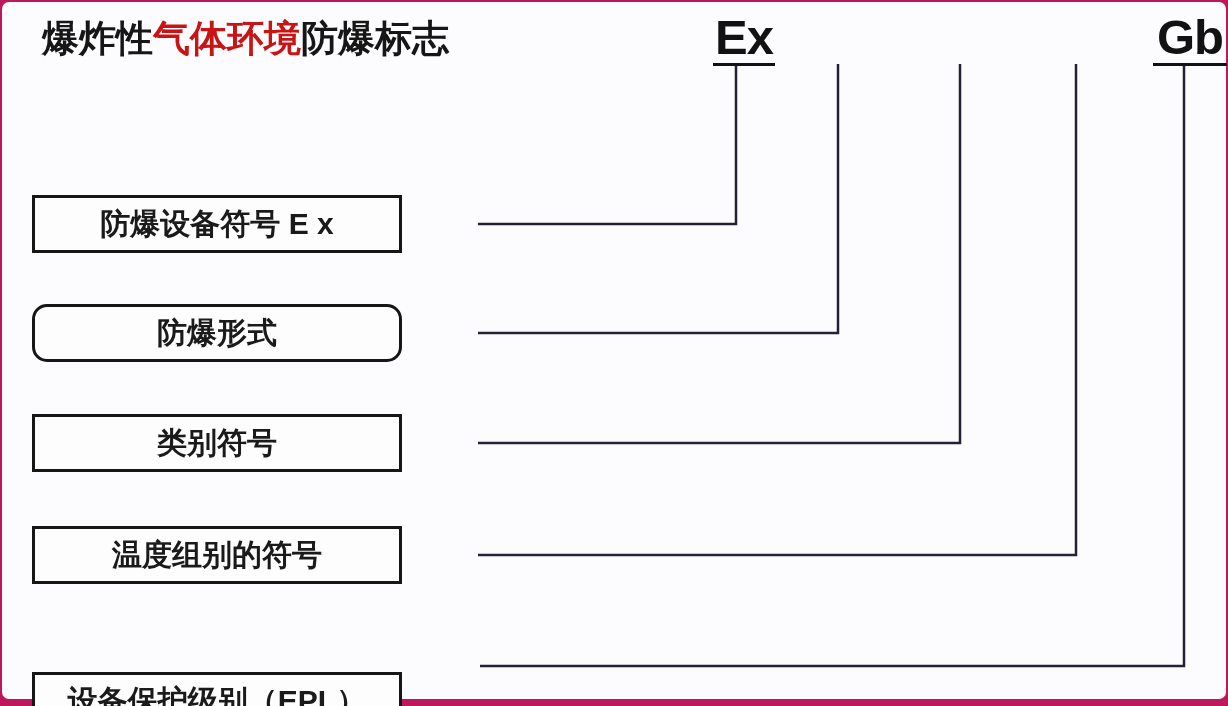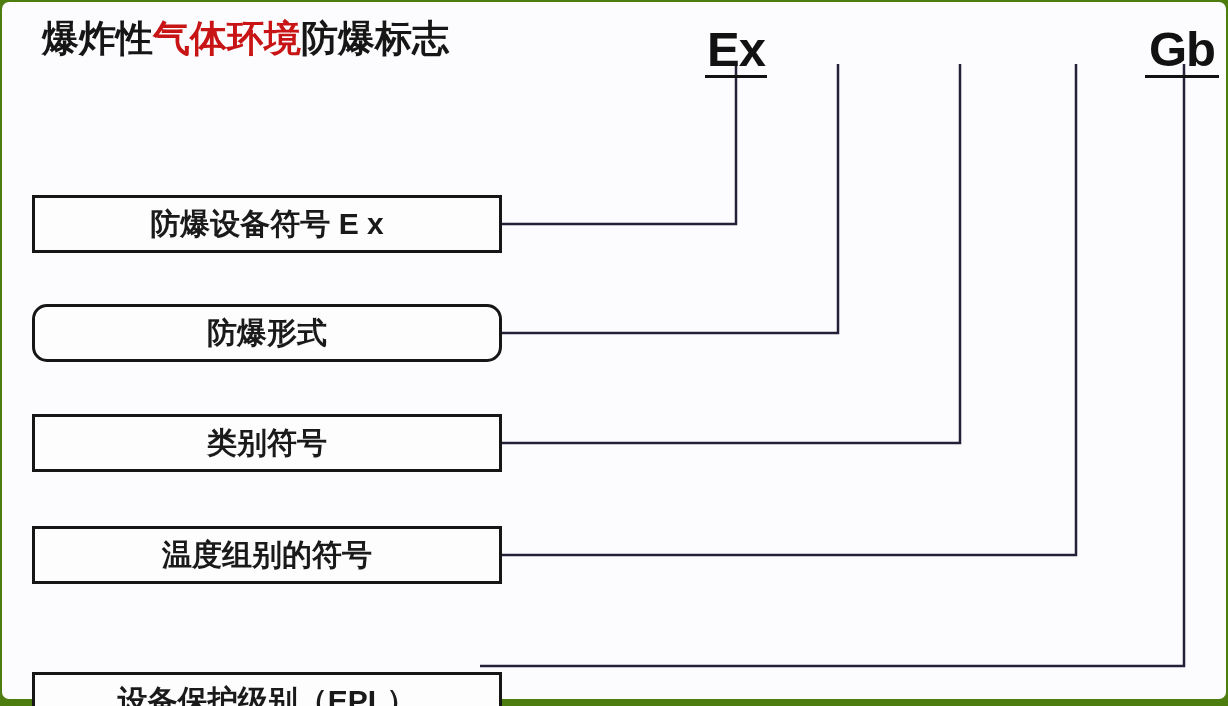--- a/index.html
+++ b/index.html
@@ -4,21 +4,21 @@
 <style>
   html, body {
     margin: 0;
     padding: 0;
     font-family: "Liberation Sans", "DejaVu Sans", sans-serif;
   }
   .canvas {
     position: relative;
     width: 1228px;
     height: 706px;
-    background: #4d7c0f;
+    background: #be185d;
     overflow: hidden;
   }
   .card {
     position: absolute;
     left: 2px;
     top: 2px;
     right: 2px;
     bottom: 7px;
     background: #fcfcfe;
     border-radius: 7px;
@@ -36,40 +36,41 @@
   .title .red { color: #c81414; }
   .connectors {
     position: absolute;
     left: 0;
     top: 0;
     width: 100%;
     height: 100%;
   }
   .code {
     position: absolute;
-    top: 20px;
+    top: 8px;
     height: 53px;
     line-height: 54px;
     text-align: center;
     font-size: 49px;
     font-weight: 700;
     color: #121212;
     border-bottom: 3px solid #121212;
     letter-spacing: -1px;
     white-space: nowrap;
+    margin-left: 8px;
   }
   .code-ex  { left: 703px;  width: 62px; }
   .code-db  { left: 801px;  width: 67px; }
   .code-iic { left: 921px;  width: 72px; }
   .code-t6  { left: 1033px; width: 80px; }
   .code-gb  { left: 1143px; width: 74px; }
   .label-box {
     position: absolute;
     left: 30px;
-    width: 470px;
+    width: 370px;
     height: 58px;
     box-sizing: border-box;
     border: 3px solid #161616;
     background: #fdfdfe;
     display: flex;
     align-items: center;
     justify-content: center;
     font-size: 30px;
     font-weight: 700;
     color: #1a1a1a;

